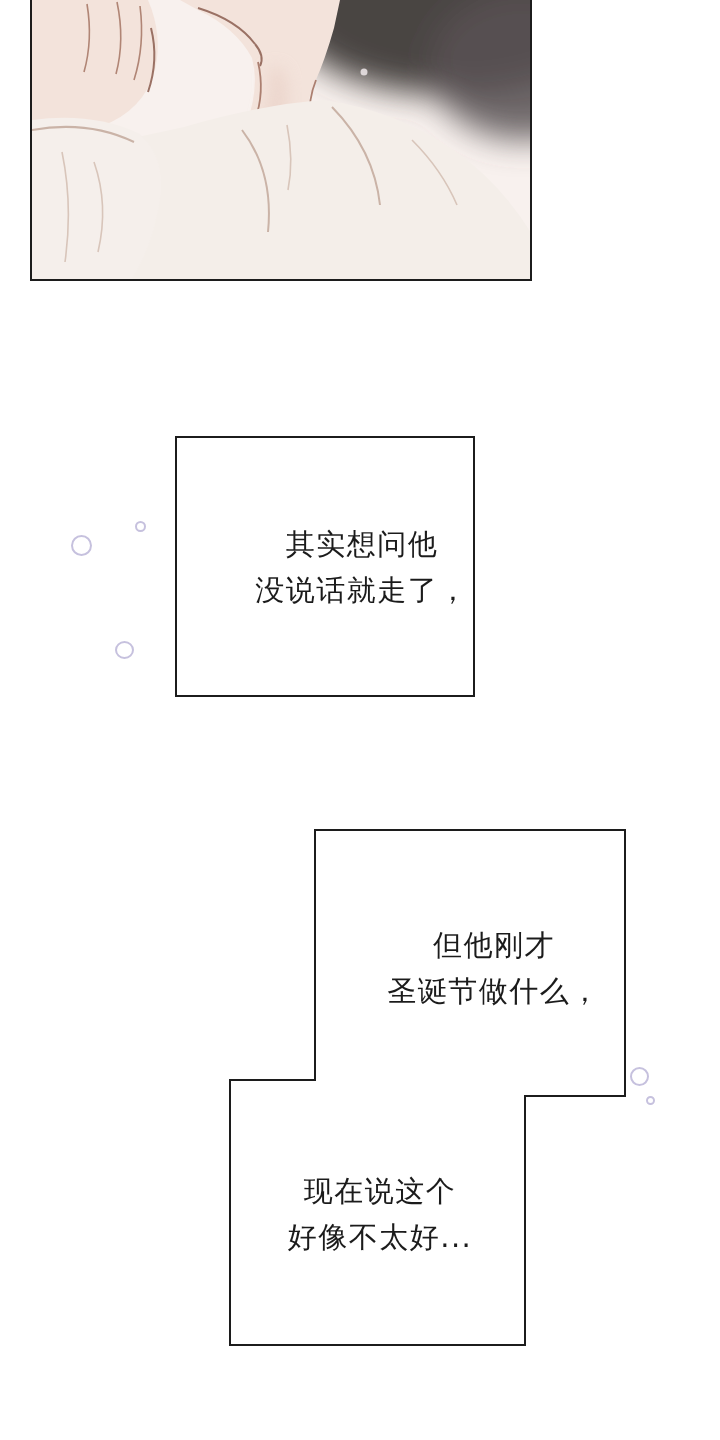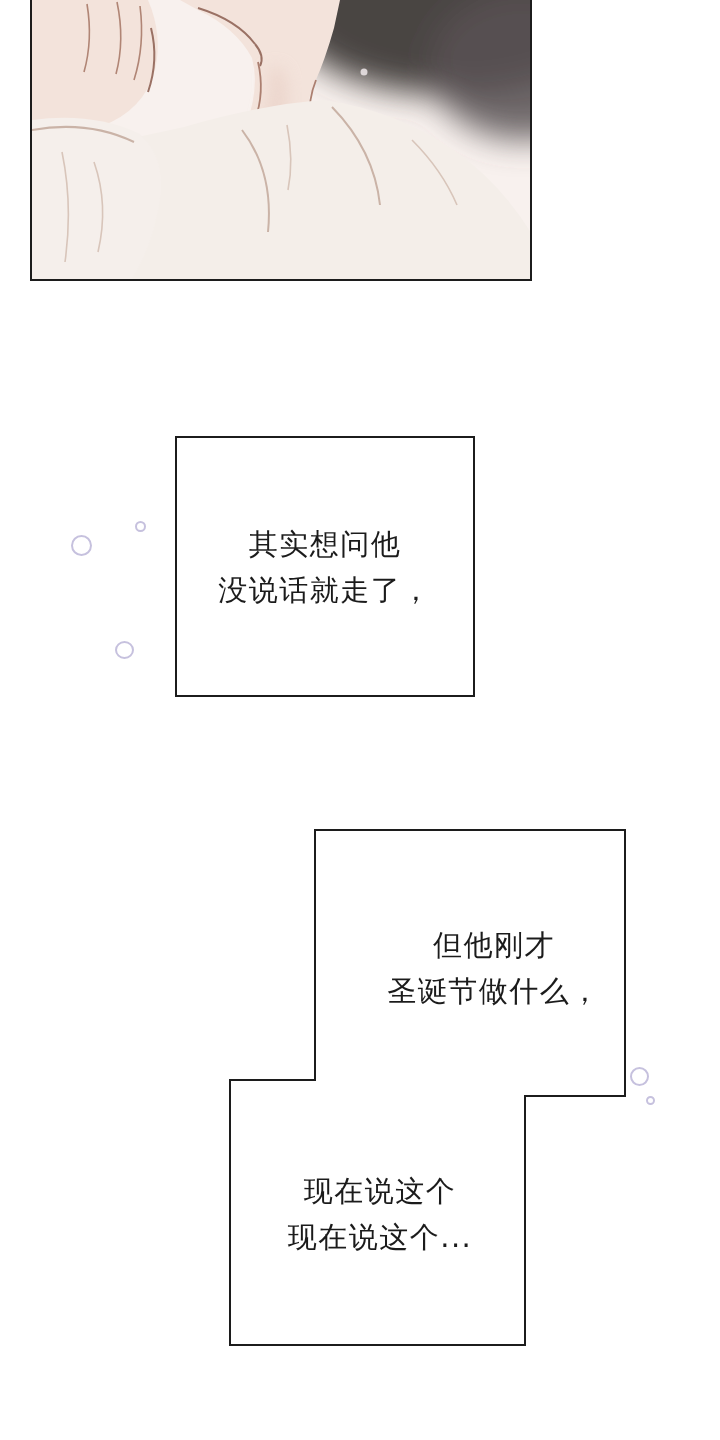--- a/index.html
+++ b/index.html
@@ -79,32 +79,32 @@
       <path d="M30,152 Q41,205 33,262" stroke="#d8c5ba" stroke-width="1.6" fill="none"></path>
     </g>
   </svg>
 </div>
 
 <svg class="overlay-svg" viewBox="0 0 720 1440">
   <rect x="176" y="437" width="298" height="259" fill="#ffffff" stroke="#1c1c1c" stroke-width="2"></rect>
   <polygon points="315,830 625,830 625,1096 525,1096 525,1345 230,1345 230,1080 315,1080" fill="#ffffff" stroke="#1c1c1c" stroke-width="2"></polygon>
 </svg>
 
-<div class="caption-text" style="left:176px;top:521px;width:298px;">
+<div class="caption-text" style="left:176px;top:521px;width:298px;padding-left:37px;">
   <div>其实想问他</div>
   <div>没说话就走了，</div>
 </div>
 
 <div class="caption-text" style="left:315px;top:922px;width:358px;">
   <div>但他刚才</div>
   <div>圣诞节做什么，</div>
 </div>
 
 <div class="caption-text" style="left:230px;top:1168px;width:300px;">
   <div>现在说这个</div>
-  <div>现在说这个...</div>
+  <div>好像不太好...</div>
 </div>
 
 <div class="bubble" style="left:71px;top:535px;width:21px;height:21px;"></div>
 <div class="bubble" style="left:135px;top:521px;width:11px;height:11px;"></div>
 <div class="bubble" style="left:115px;top:641px;width:19px;height:18px;"></div>
 <div class="bubble" style="left:630px;top:1067px;width:19px;height:19px;"></div>
 <div class="bubble" style="left:646px;top:1096px;width:9px;height:9px;"></div>
 
 </body></html>

